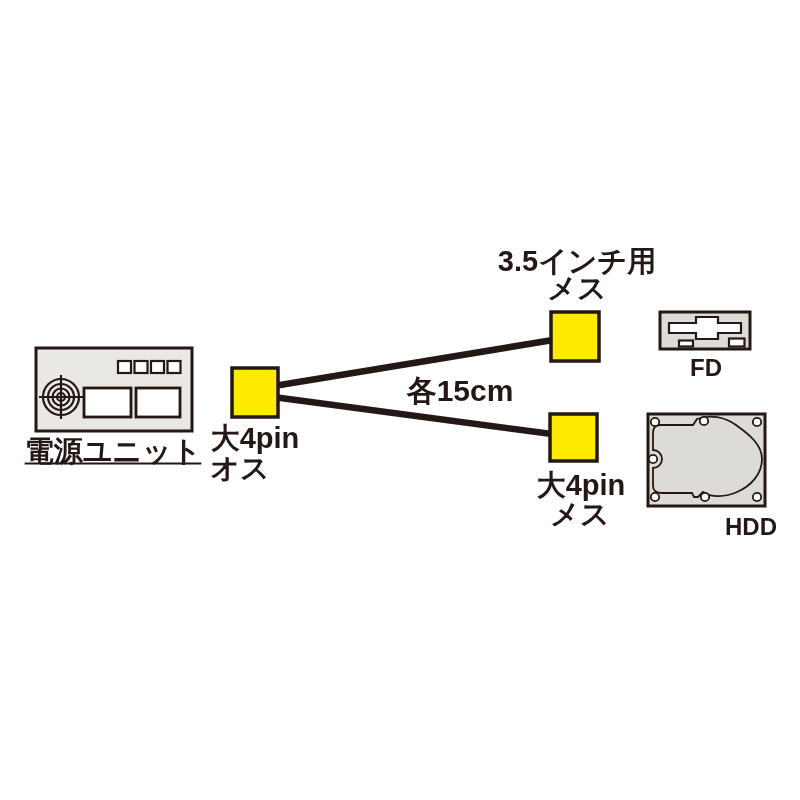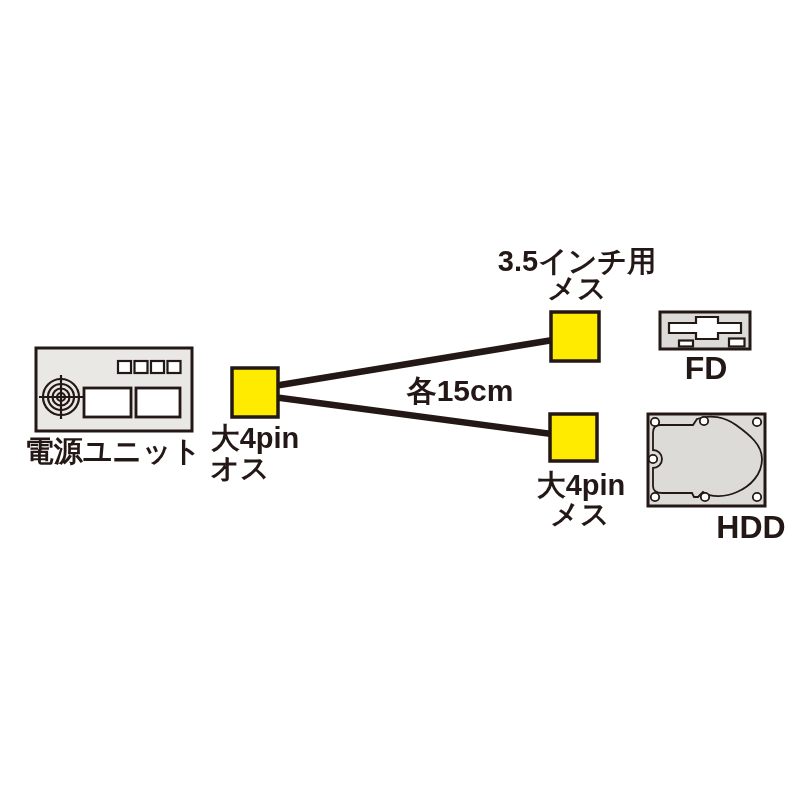--- a/index.html
+++ b/index.html
@@ -9,21 +9,21 @@
     overflow:hidden;
   }
   .stage svg{position:absolute;left:0;top:0;}
   .lbl{
     position:absolute;color:var(--line,#231815);font-weight:700;
     white-space:nowrap;transform:translate(-50%,-50%);text-align:center;
     line-height:1;letter-spacing:0;
   }
   .lbl-cjk{font-size:29px;}
   .lbl-big{font-size:30px;}
-  .lbl-latin{font-size:32px;}
+  .lbl-latin{font-size:24px;}
   
   .cable{stroke:var(--line,#231815);stroke-width:6.5;fill:none;}
   .yellow-sq{fill:var(--connector-yellow,#ffeb00);stroke:var(--line,#231815);stroke-width:3.5;}
   .psu-box{fill:var(--psu-gray,#e9e8e4);stroke:var(--line,#231815);stroke-width:3;}
   .dev-box{fill:var(--device-gray,#dcdbd7);stroke:var(--line,#231815);stroke-width:3;}
   .white-part{fill:#ffffff;stroke:var(--line,#231815);stroke-width:2.2;}
   .white-part-thick{fill:#ffffff;stroke:var(--line,#231815);stroke-width:2.8;}
   .outline-thin{fill:none;stroke:var(--line,#231815);stroke-width:2.2;}
   .outline-fine{fill:none;stroke:var(--line,#231815);stroke-width:1.8;}
   .screw{fill:#ffffff;stroke:var(--line,#231815);stroke-width:1.8;}
@@ -89,21 +89,21 @@
         <circle class="screw" cx="704" cy="421" r="4.2"></circle>
         <circle class="screw" cx="757" cy="422" r="4.2"></circle>
         <circle class="screw" cx="653" cy="459" r="4.2"></circle>
         <circle class="screw" cx="655" cy="497" r="4.2"></circle>
         <circle class="screw" cx="705" cy="497" r="4.2"></circle>
         <circle class="screw" cx="757" cy="497" r="4.2"></circle>
       </g>
     </g>
   </svg>
 
-  <div class="lbl lbl-cjk" style="left:113px;top:451px;">電源ユニット</div>
+  <div class="lbl lbl-cjk" style="left:113px;top:451px;text-decoration:underline;">電源ユニット</div>
 
   <div class="lbl lbl-cjk" style="left:255px;top:438px;">大4pin</div>
   <div class="lbl lbl-cjk" style="left:240px;top:468px;">オス</div>
 
   <div class="lbl lbl-big" style="left:460px;top:391px;">各15cm</div>
 
   <div class="lbl lbl-cjk" style="left:577px;top:261px;">3.5インチ用</div>
   <div class="lbl lbl-cjk" style="left:577px;top:288px;">メス</div>
 
   <div class="lbl lbl-cjk" style="left:581px;top:485px;">大4pin</div>

